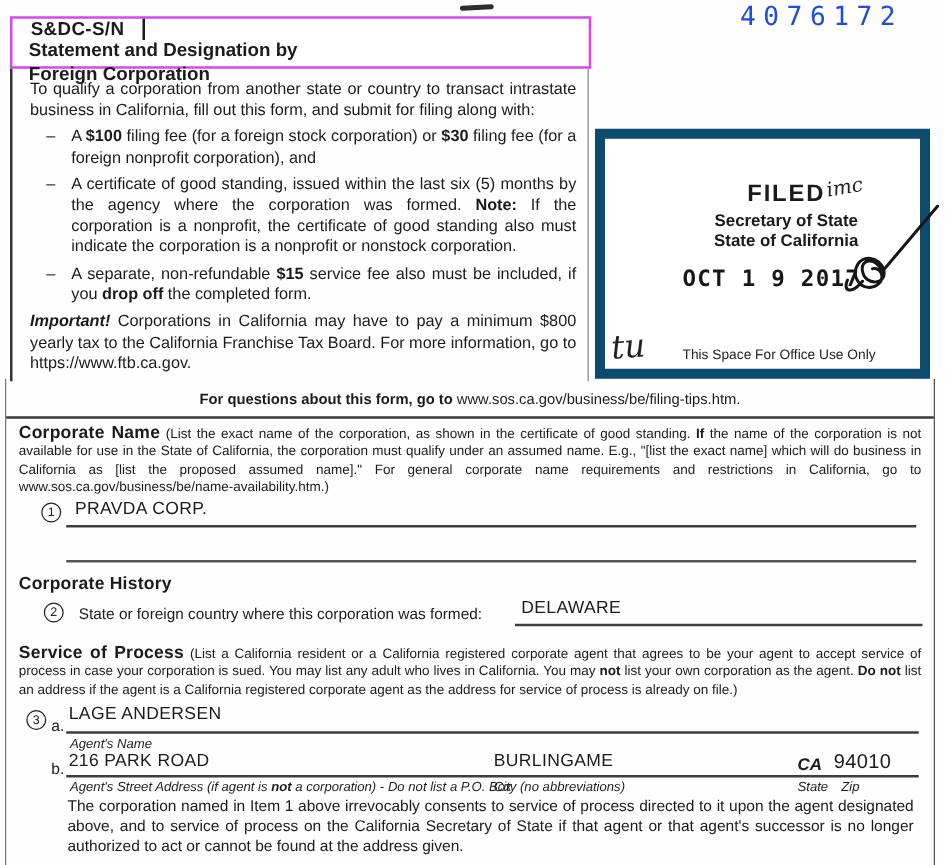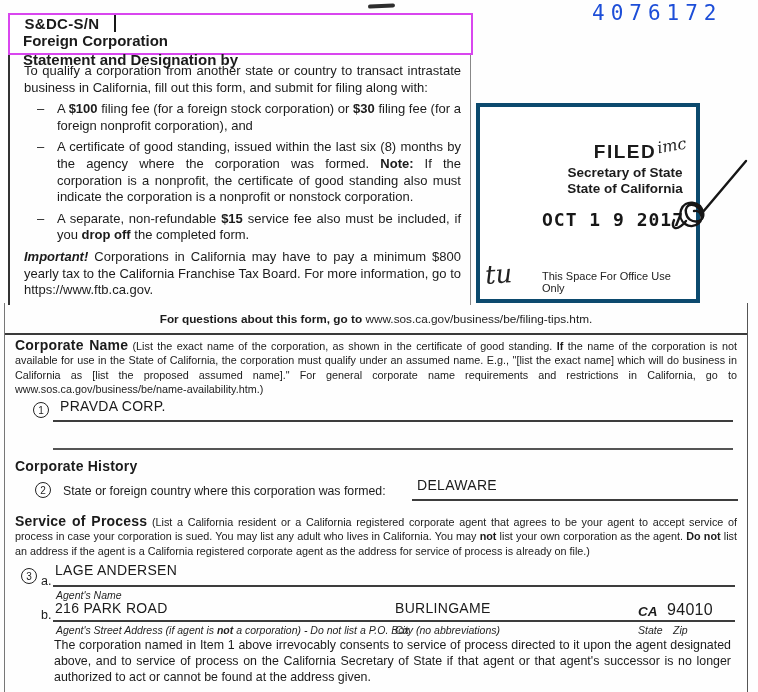--- a/index.html
+++ b/index.html
@@ -21,21 +21,21 @@
   
   .instr-box{position:absolute;left:8px;top:55px;width:463px;height:250px;border-left:2px solid #333;
         border-right:1px solid #888;box-sizing:border-box;padding:8px 9px 0 14px;
         font-size:13px;line-height:16.6px;}
   .instr-box p{margin:0 0 5px 0;text-align:justify;}
   .bullet{position:relative;padding-left:33px;}
   .bullet .dash{position:absolute;left:13px;top:0;}
   .rt-b{font-weight:bold;} .rt-bi{font-weight:bold;font-style:italic;}
 
   
-  .office-box{position:absolute;left:476px;top:103px;width:224px;height:200px;border:4px solid #0c4a6e;
+  .office-box{position:absolute;left:476px;top:103px;width:268px;height:200px;border:8px solid #0c4a6e;
         box-sizing:border-box;background:#fff;}
   .filed-block{position:absolute;left:55px;top:34px;width:180px;text-align:center;}
   .filed-row{position:relative;height:24px;}
   .filed-word{font-size:19px;font-weight:bold;letter-spacing:1.5px;}
   .filed-note{position:absolute;left:122px;top:-5px;font-family:"DejaVu Serif",serif;font-style:italic;
         font-size:16px;transform:rotate(-10deg);color:#222;}
   .sos-line{font-size:13.5px;font-weight:bold;line-height:1.2;}
   .date-stamp{position:absolute;left:28px;top:102px;width:210px;text-align:center;
         font-family:"DejaVu Sans Mono",monospace;font-weight:bold;font-size:18px;letter-spacing:1px;color:#171717;}
   .scribble{position:absolute;left:178px;top:48px;}
@@ -67,29 +67,29 @@
 <body>
 
 <div class="page">
 
   <div class="stamp-number">4076172</div>
   <div class="artifact"></div>
 
   <div class="header-box">
     <div class="header-code">S&amp;DC-S/N</div>
     <div class="header-title">
+      <span>Statement and Designation by</span>
       <span>Foreign Corporation</span>
-      <span>Statement and Designation by</span>
     </div>
   </div>
 
   <div class="instr-box">
     <p>To qualify a corporation from another state or country to transact intrastate business in California, fill out this form, and submit for filing along with:</p>
     <p class="bullet"><span class="dash">–</span><span><span>A </span><span class="rt-b">$100</span><span> filing fee (for a foreign stock corporation) or </span><span class="rt-b">$30</span><span> filing fee (for a foreign nonprofit corporation), and</span></span></p>
-    <p class="bullet"><span class="dash">–</span><span><span>A certificate of good standing, issued within the last six (8) months by the agency where the corporation was formed. </span><span class="rt-b">Note:</span><span> If the corporation is a nonprofit, the certificate of good standing also must indicate the corporation is a nonprofit or nonstock corporation.</span></span></p>
+    <p class="bullet"><span class="dash">–</span><span><span>A certificate of good standing, issued within the last six (5) months by the agency where the corporation was formed. </span><span class="rt-b">Note:</span><span> If the corporation is a nonprofit, the certificate of good standing also must indicate the corporation is a nonprofit or nonstock corporation.</span></span></p>
     <p class="bullet"><span class="dash">–</span><span><span>A separate, non-refundable </span><span class="rt-b">$15</span><span> service fee also must be included, if you </span><span class="rt-b">drop off</span><span> the completed form.</span></span></p>
     <p><span class="rt-bi">Important!</span><span> Corporations in California may have to pay a minimum $800 yearly tax to the California Franchise Tax Board. For more information, go to https://www.ftb.ca.gov.</span></p>
   </div>
 
   <div class="office-box">
     <div class="filed-block">
       <div class="filed-row">
         <span class="filed-word">FILED</span>
         <span class="filed-note">imc</span>
       </div>

